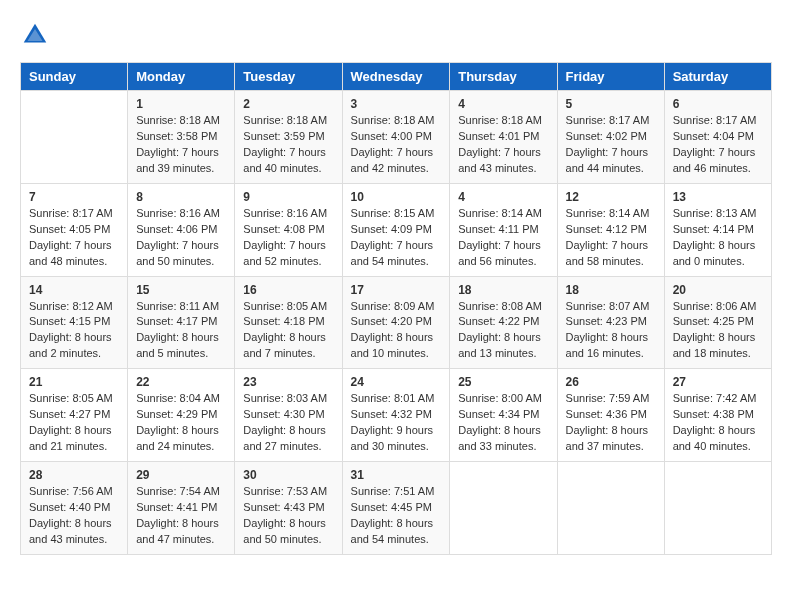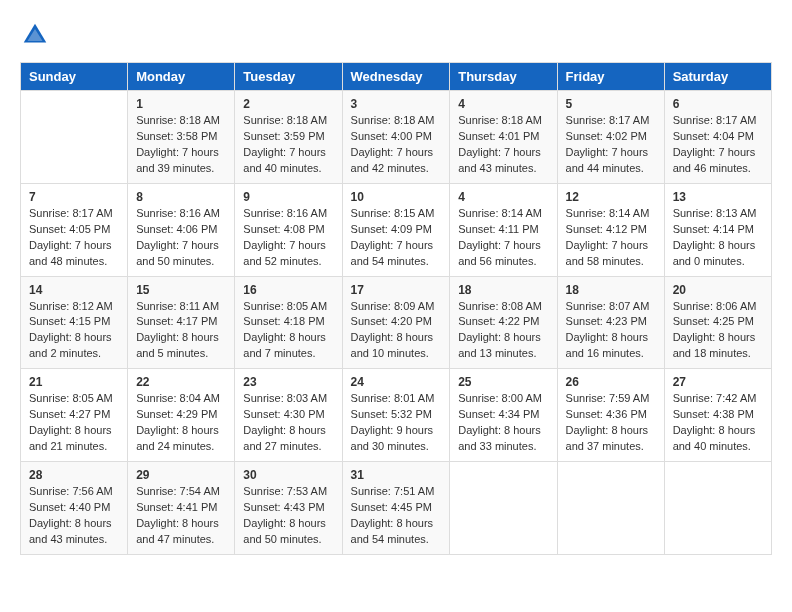--- a/index.html
+++ b/index.html
@@ -311,21 +311,21 @@
           <div class="day-info">
             <span>Sunrise: 8:03 AM</span><br>
             <span>Sunset: 4:30 PM</span><br>
             <span>Daylight: 8 hours and 27 minutes.</span>
           </div>
         </td>
         <td>
           <span class="day-number">24</span>
           <div class="day-info">
             <span>Sunrise: 8:01 AM</span><br>
-            <span>Sunset: 5:32 PM</span><br>
+            <span>Sunset: 4:32 PM</span><br>
             <span>Daylight: 9 hours and 30 minutes.</span>
           </div>
         </td>
         <td>
           <span class="day-number">25</span>
           <div class="day-info">
             <span>Sunrise: 8:00 AM</span><br>
             <span>Sunset: 4:34 PM</span><br>
             <span>Daylight: 8 hours and 33 minutes.</span>
           </div>

